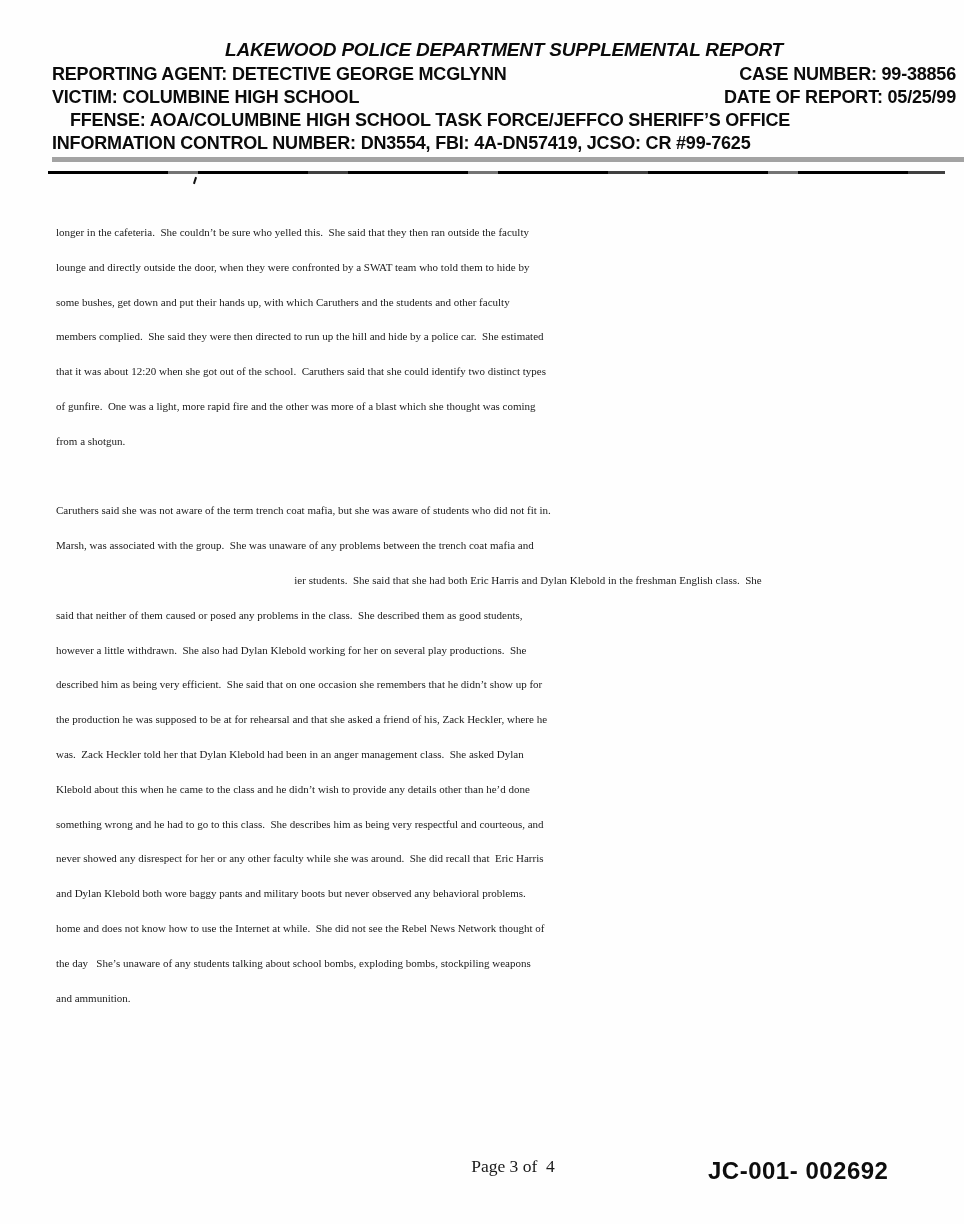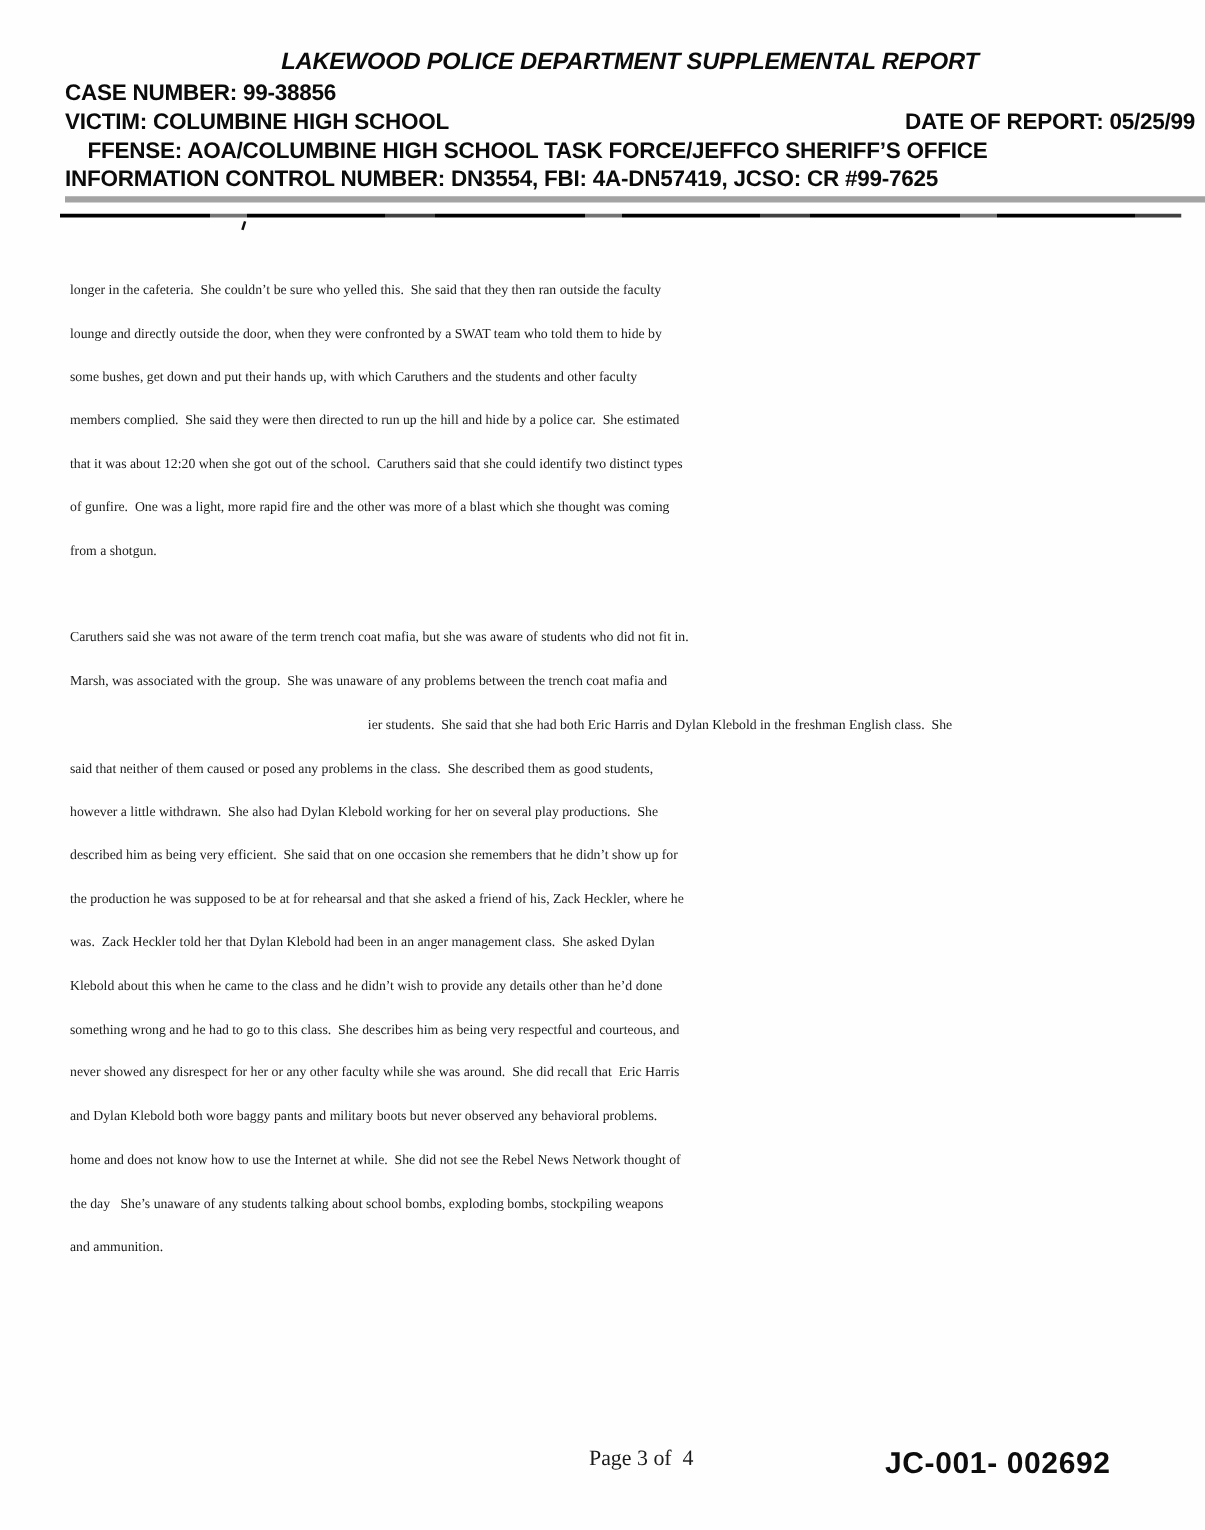--- a/index.html
+++ b/index.html
@@ -82,20 +82,21 @@
   }
 </style>
 </head>
 <body>
 
 <div class="page">
 
   <div class="header">
     <div class="report-title">LAKEWOOD POLICE DEPARTMENT SUPPLEMENTAL REPORT</div>
     <div class="hrow">
+      <span>REPORTING AGENT: DETECTIVE GEORGE MCGLYNN</span>
       <span>CASE NUMBER: 99-38856</span>
     </div>
     <div class="hrow">
       <span>VICTIM: COLUMBINE HIGH SCHOOL</span>
       <span>DATE OF REPORT: 05/25/99</span>
     </div>
     <div class="offense-row">FFENSE: AOA/COLUMBINE HIGH SCHOOL TASK FORCE/JEFFCO SHERIFF’S OFFICE</div>
     <div class="info-row">INFORMATION CONTROL NUMBER: DN3554, FBI: 4A-DN57419, JCSO: CR #99-7625</div>
   </div>
 

